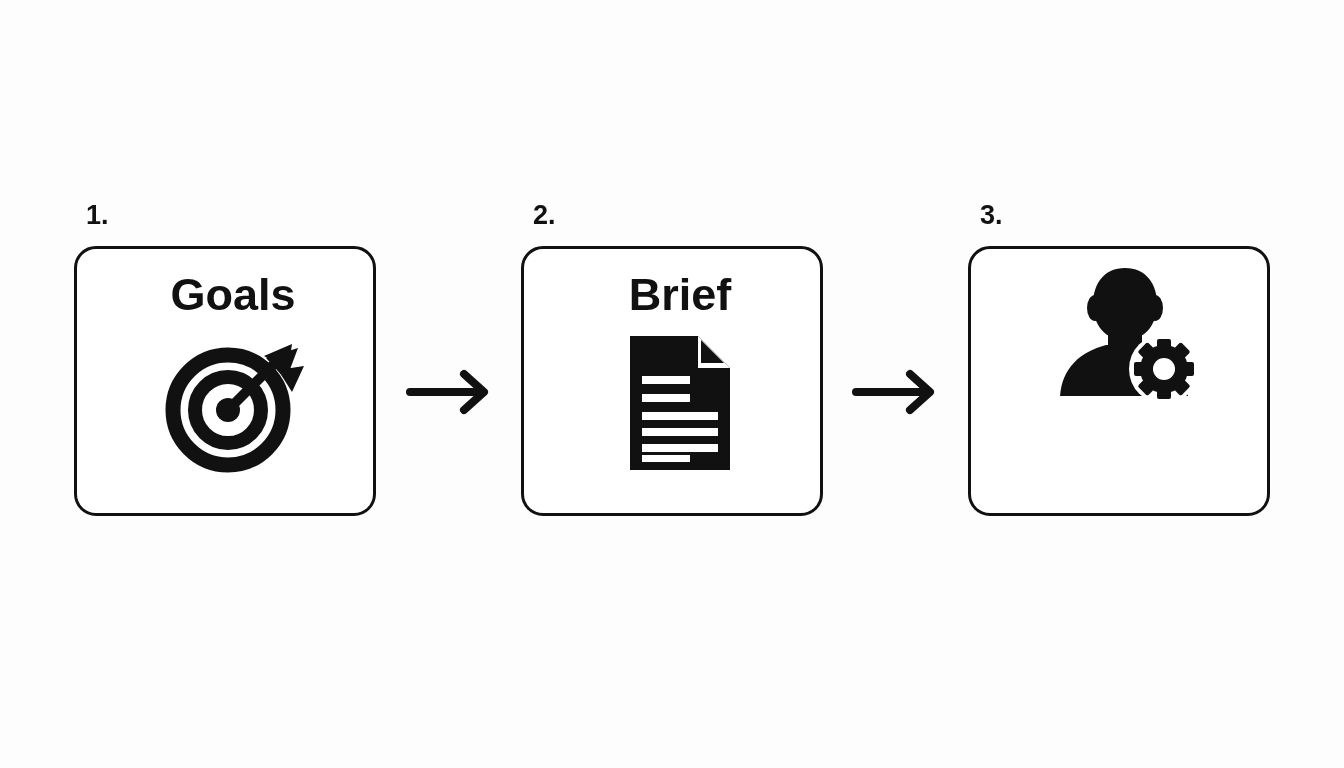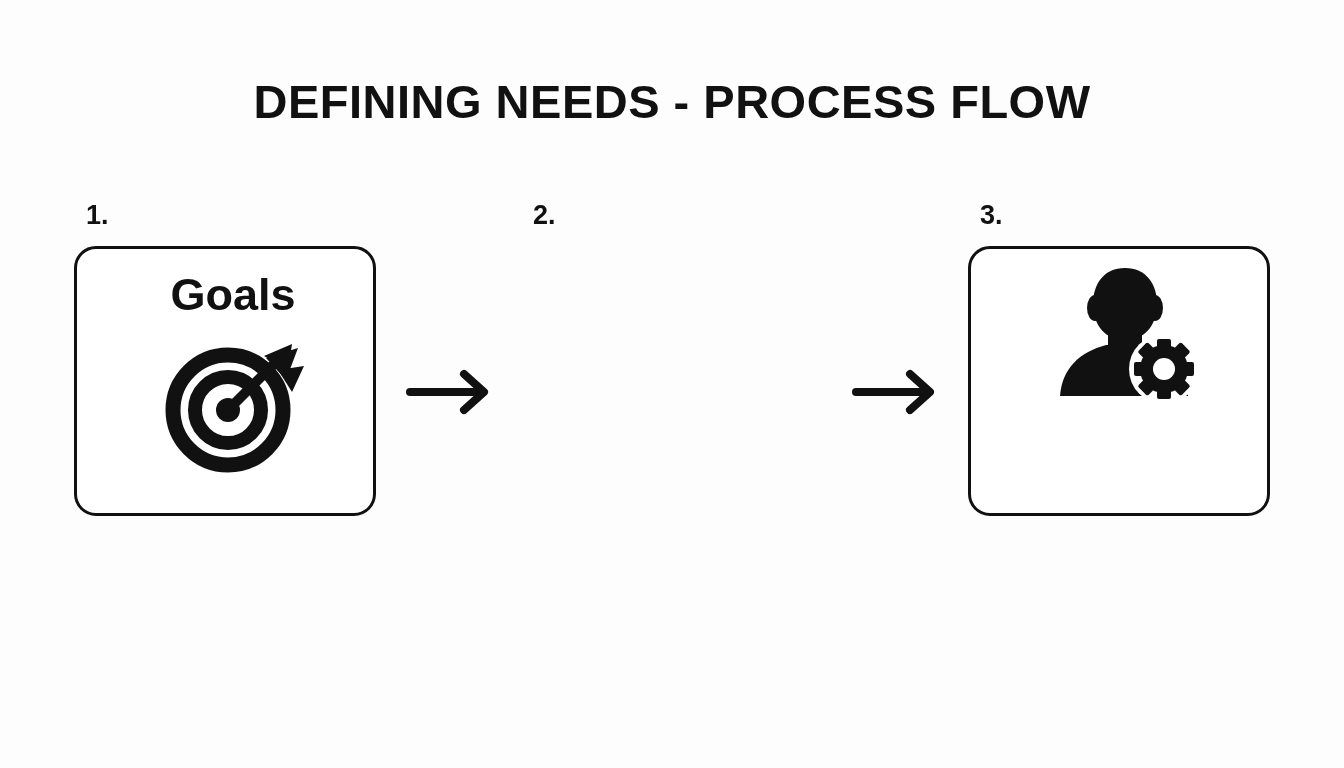--- a/index.html
+++ b/index.html
@@ -112,21 +112,20 @@
   }
   .arrow-1 { left: 404px; }
   .arrow-2 { left: 850px; }
   .arrow svg { display: block; }
 </style>
 </head>
 <body>
 
 <div id="slide">
 
-  <div id="slide-title">DEFINING NEEDS - PROCESS FLOW</div>
 
   <div id="flow">
 
     <div class="step step-1">
       <div class="step-number">1.</div>
       <div class="card">
         <div class="card-label">Goals</div>
         <div class="card-icon">
           <svg width="146" height="146" viewBox="0 0 146 146" aria-hidden="true">
             <g fill="none" stroke="#111111">
@@ -156,20 +155,41 @@
       <svg width="92" height="52" viewBox="0 0 92 52" aria-hidden="true">
         <g stroke="#111111" stroke-width="8" fill="none" stroke-linecap="round" stroke-linejoin="round">
           <line x1="6" y1="26" x2="76" y2="26"></line>
           <polyline points="60,8 80,26 60,44"></polyline>
         </g>
       </svg>
     </div>
 
     <div class="step step-2">
       <div class="step-number">2.</div>
+      <div class="card">
+        <div class="card-label">Brief</div>
+        <div class="card-icon">
+          <svg width="112" height="142" viewBox="0 0 112 142" aria-hidden="true">
+
+            <path d="M6 4 H74 L106 36 V138 H6 Z" fill="#111111"></path>
+
+            <path d="M74 4 L106 36 H74 Z" fill="#ffffff"></path>
+            <path d="M77 8 L100 31 H77 Z" fill="#111111"></path>
+
+            <g fill="#ffffff">
+              <rect x="18" y="44" width="48" height="8"></rect>
+              <rect x="18" y="62" width="48" height="8"></rect>
+              <rect x="18" y="80" width="76" height="8"></rect>
+              <rect x="18" y="96" width="76" height="8"></rect>
+              <rect x="18" y="112" width="76" height="8"></rect>
+              <rect x="18" y="123" width="48" height="7"></rect>
+            </g>
+          </svg>
+        </div>
+      </div>
     </div>
 
     <div class="arrow arrow-2">
       <svg width="92" height="52" viewBox="0 0 92 52" aria-hidden="true">
         <g stroke="#111111" stroke-width="8" fill="none" stroke-linecap="round" stroke-linejoin="round">
           <line x1="6" y1="26" x2="76" y2="26"></line>
           <polyline points="60,8 80,26 60,44"></polyline>
         </g>
       </svg>
     </div>

